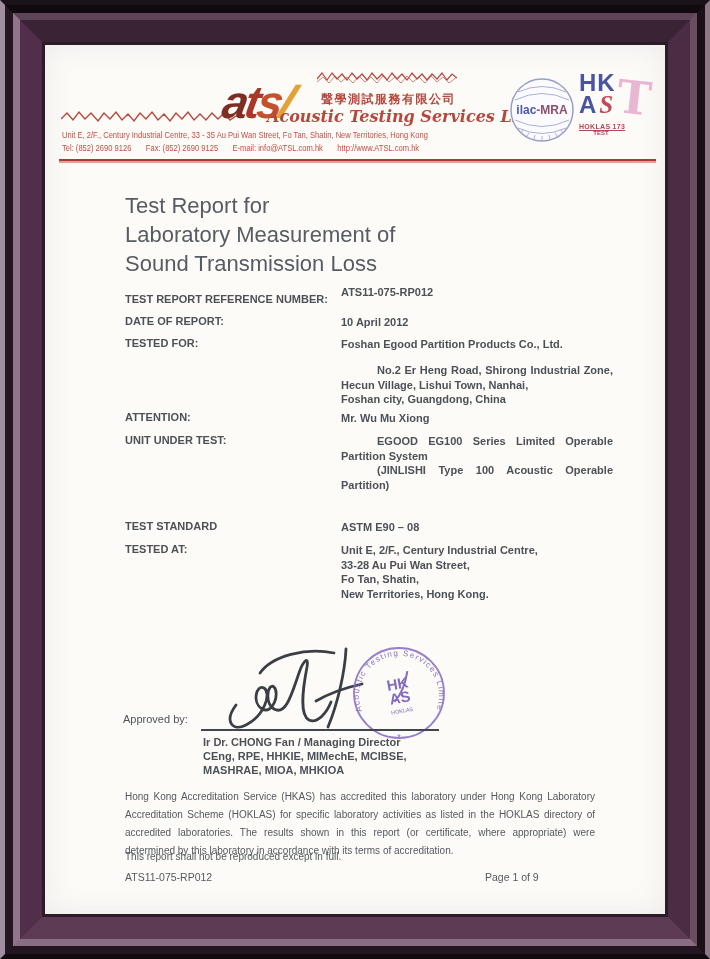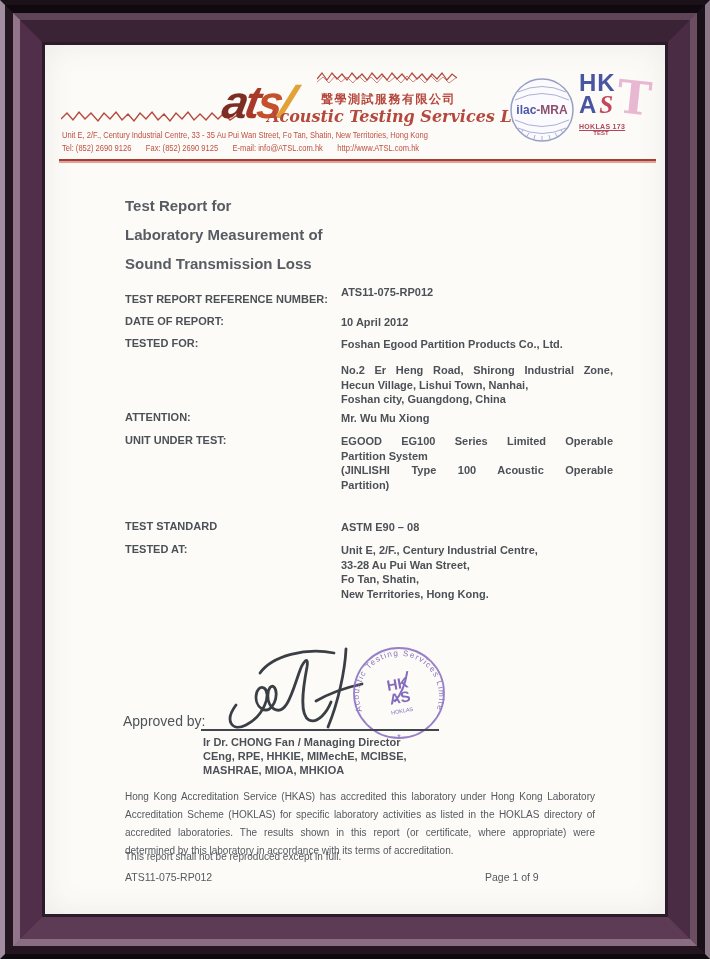--- a/index.html
+++ b/index.html
@@ -56,34 +56,34 @@
              font-family:"DejaVu Serif", serif; font-weight:bold; font-size:46px;
              color:rgba(219,142,188,0.62); transform:rotate(6deg); line-height:1; }
   .hkas .hoklas { margin-top:7px; font-size:7px; font-weight:800; color:#b0475a;
              letter-spacing:0.3px; text-decoration:underline; white-space:nowrap; }
   .hkas .test { font-size:6px; font-weight:bold; color:#b0475a; text-align:center; width:44px; }
 
   .red-rule { left:14px; top:114px; width:597px; height:4px;
               background:linear-gradient(#a93b31 0 58%, #dba49a 58% 100%); }
 
   
-  .title { left:80px; top:146px; font-size:15px; line-height:29px;
-           font-weight:bold; color:#575c63; }
+  .title { left:80px; top:146px; font-size:22px; line-height:29px;
+           font-weight:normal; color:#575c63; }
 
   
   .lbl { left:80px; font-size:11px; font-weight:bold; color:#4c5157; white-space:nowrap; }
   .val { left:296px; width:272px; font-size:11px; font-weight:bold;
          color:#4c5157; line-height:14.5px; }
   .val .nw { white-space:nowrap; display:block; }
-  .line-j { display:block; text-align:justify; text-align-last:justify; }
+  .line-j { display:block; text-align:justify; text-align-last:justify;margin-left:36px; }
 
   
   .sig-svg   { left:175px; top:598px; }
   .stamp-svg { left:300px; top:594px; opacity:0.88; }
-  .approved  { left:78px;  top:668px; font-size:14px; color:#4e545a; }
+  .approved  { left:78px;  top:668px; font-size:11px; color:#4e545a; }
   .sig-line  { left:156px; top:684px; width:238px; height:2.2px; background:#41464c; }
   .sig-name  { left:158px; top:690px; font-size:11px; line-height:14px;
                font-weight:600; color:#4c5157; }
 
   
   .fineprint { left:80px; top:743px; width:470px; font-size:10px; line-height:18px;
                color:#54595f; text-align:justify; }
   .repro     { left:80px; top:806px; font-size:10px; color:#54595f; }
   .foot-ref  { left:80px; top:826px; font-size:10.5px; color:#54595f; }
   .foot-page { left:440px; top:826px; width:133px; 

